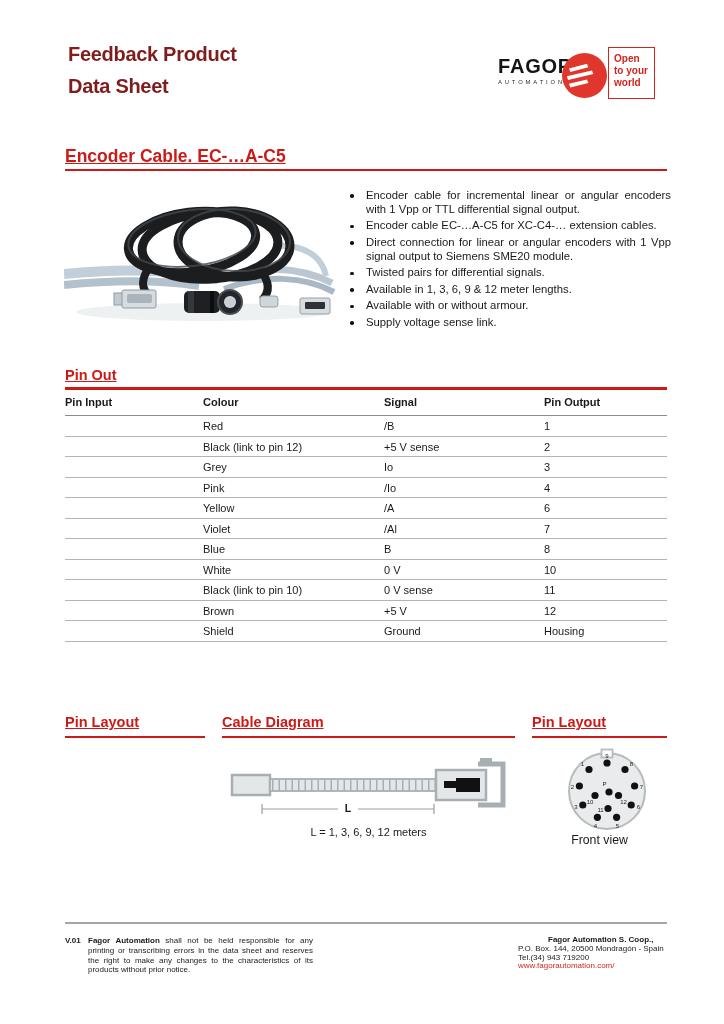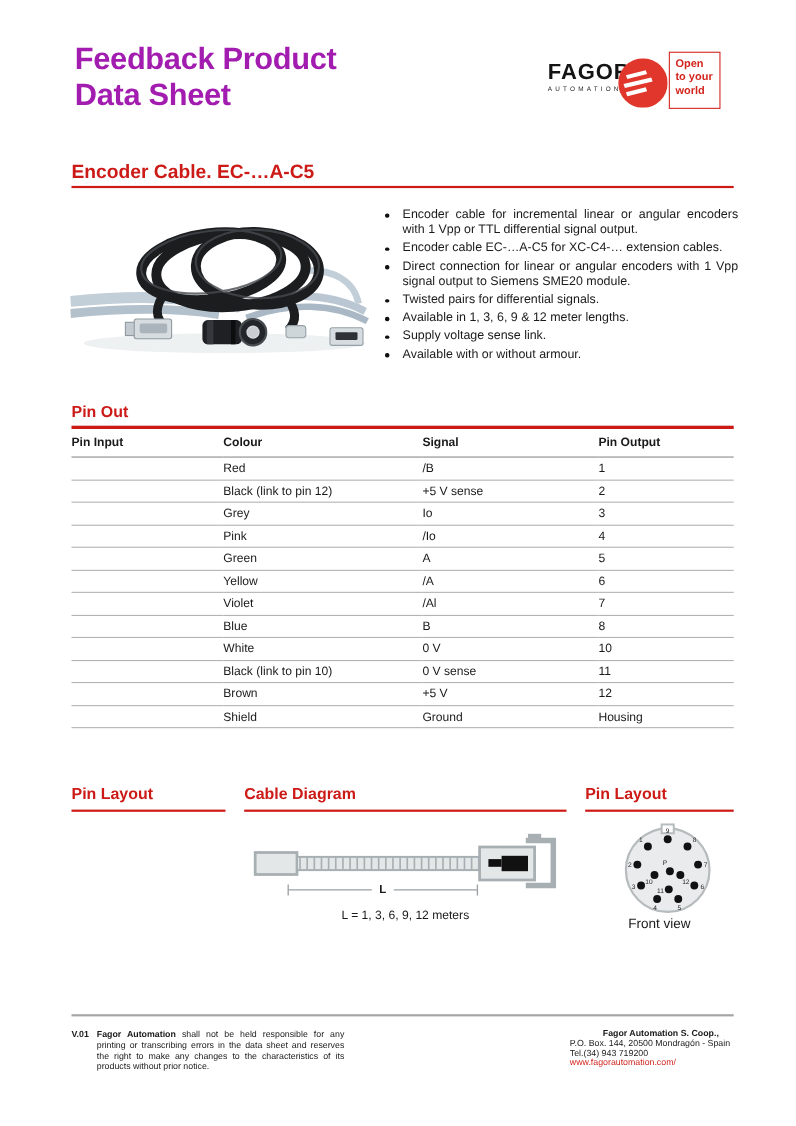--- a/index.html
+++ b/index.html
@@ -4,36 +4,36 @@
 <style>
   html,body { margin:0; padding:0; background:#e9e9e9; }
   .page {
     position:relative; width:724px; height:1024px; margin:0 auto;
     background:#ffffff; overflow:hidden;
     font-family:"Liberation Sans", sans-serif; color:#1a1a1a;
   }
   
   .doc-title {
     position:absolute; left:68px; top:38px;
-    font-size:28px; font-weight:bold; line-height:32px;
-    color:#a21caf; letter-spacing:-0.3px;
+    font-size:20px; font-weight:bold; line-height:32px;
+    color:#7f1d1d; letter-spacing:-0.3px;
   }
   .logo { position:absolute; left:498px; top:47px; width:172px; height:54px; }
   .logo-text { position:absolute; left:0; top:9px; }
   .logo-brand { font-size:20px; font-weight:bold; letter-spacing:0.8px; color:#141414; line-height:20px; }
   .logo-sub { font-size:5.8px; letter-spacing:2.9px; color:#2a2a2a; margin-top:2.5px; }
   .logo-circle { position:absolute; left:64px; top:6px; width:45px; height:45px; }
   .logo-box {
     position:absolute; left:110px; top:0; width:47px; height:52px; box-sizing:border-box;
     border:1.5px solid #d2251e; padding:5px 4px 0 5px;
     color:#d2251e; font-weight:bold; font-size:10px; line-height:12px;
   }
   
   .red-rule { position:absolute; background:#cc1a17; height:2px; }
-  .sec-heading { position:absolute; color:#cc1a17; font-weight:bold; }
+  .sec-heading { position:absolute; color:#cc1a17; font-weight:bold;text-decoration:underline; }
   .h-product { left:65px; top:146px; font-size:17.5px; }
   .h-small { font-size:14.5px; }
   
   .photo { position:absolute; left:64px; top:186px; width:272px; height:142px; }
   .bullets { position:absolute; left:346px; top:189px; width:325px; }
   .bullets ul { list-style:none; margin:0; padding:0; font-size:11.3px; line-height:13.9px; text-align:justify; }
   .bullets li { position:relative; padding-left:20px; margin-bottom:2.6px; }
   .bullets li::before { content:""; position:absolute; left:4px; top:5.4px; width:3.6px; height:3.6px; border-radius:50%; background:#111; }
   
   table.pinout { position:absolute; left:65px; top:390px; width:602px; border-collapse:collapse; table-layout:fixed; }
@@ -118,22 +118,22 @@
     <rect x="241" y="116" width="20" height="7" rx="1" fill="#2e3236"></rect>
   </svg>
 
   <div class="bullets">
     <ul>
       <li>Encoder cable for incremental linear or angular encoders with 1 Vpp or TTL differential signal output.</li>
       <li>Encoder cable EC-…A-C5 for XC-C4-… extension cables.</li>
       <li>Direct connection for linear or angular encoders with 1 Vpp signal output to Siemens SME20 module.</li>
       <li>Twisted pairs for differential signals.</li>
       <li>Available in 1, 3, 6, 9 &amp; 12 meter lengths.</li>
+      <li>Available with or without armour.</li>
       <li>Supply voltage sense link.</li>
-      <li>Available with or without armour.</li>
     </ul>
   </div>
 
   <div class="sec-heading h-small" style="left:65px; top:367px;">Pin Out</div>
   <div class="red-rule" style="left:65px; top:387px; width:602px; height:2.5px;"></div>
 
   <table class="pinout">
     <colgroup>
         <col style="width:138px">
         <col style="width:181px">
@@ -165,26 +165,20 @@
           <td></td>
           <td>Grey</td>
           <td>Io</td>
           <td>3</td>
         </tr>
       <tr>
           <td></td>
           <td>Pink</td>
           <td>/Io</td>
           <td>4</td>
-        </tr>
-      <tr>
-          <td></td>
-          <td>Green</td>
-          <td>A</td>
-          <td>5</td>
         </tr>
       <tr>
           <td></td>
           <td>Yellow</td>
           <td>/A</td>
           <td>6</td>
         </tr>
       <tr>
           <td></td>
           <td>Violet</td>

